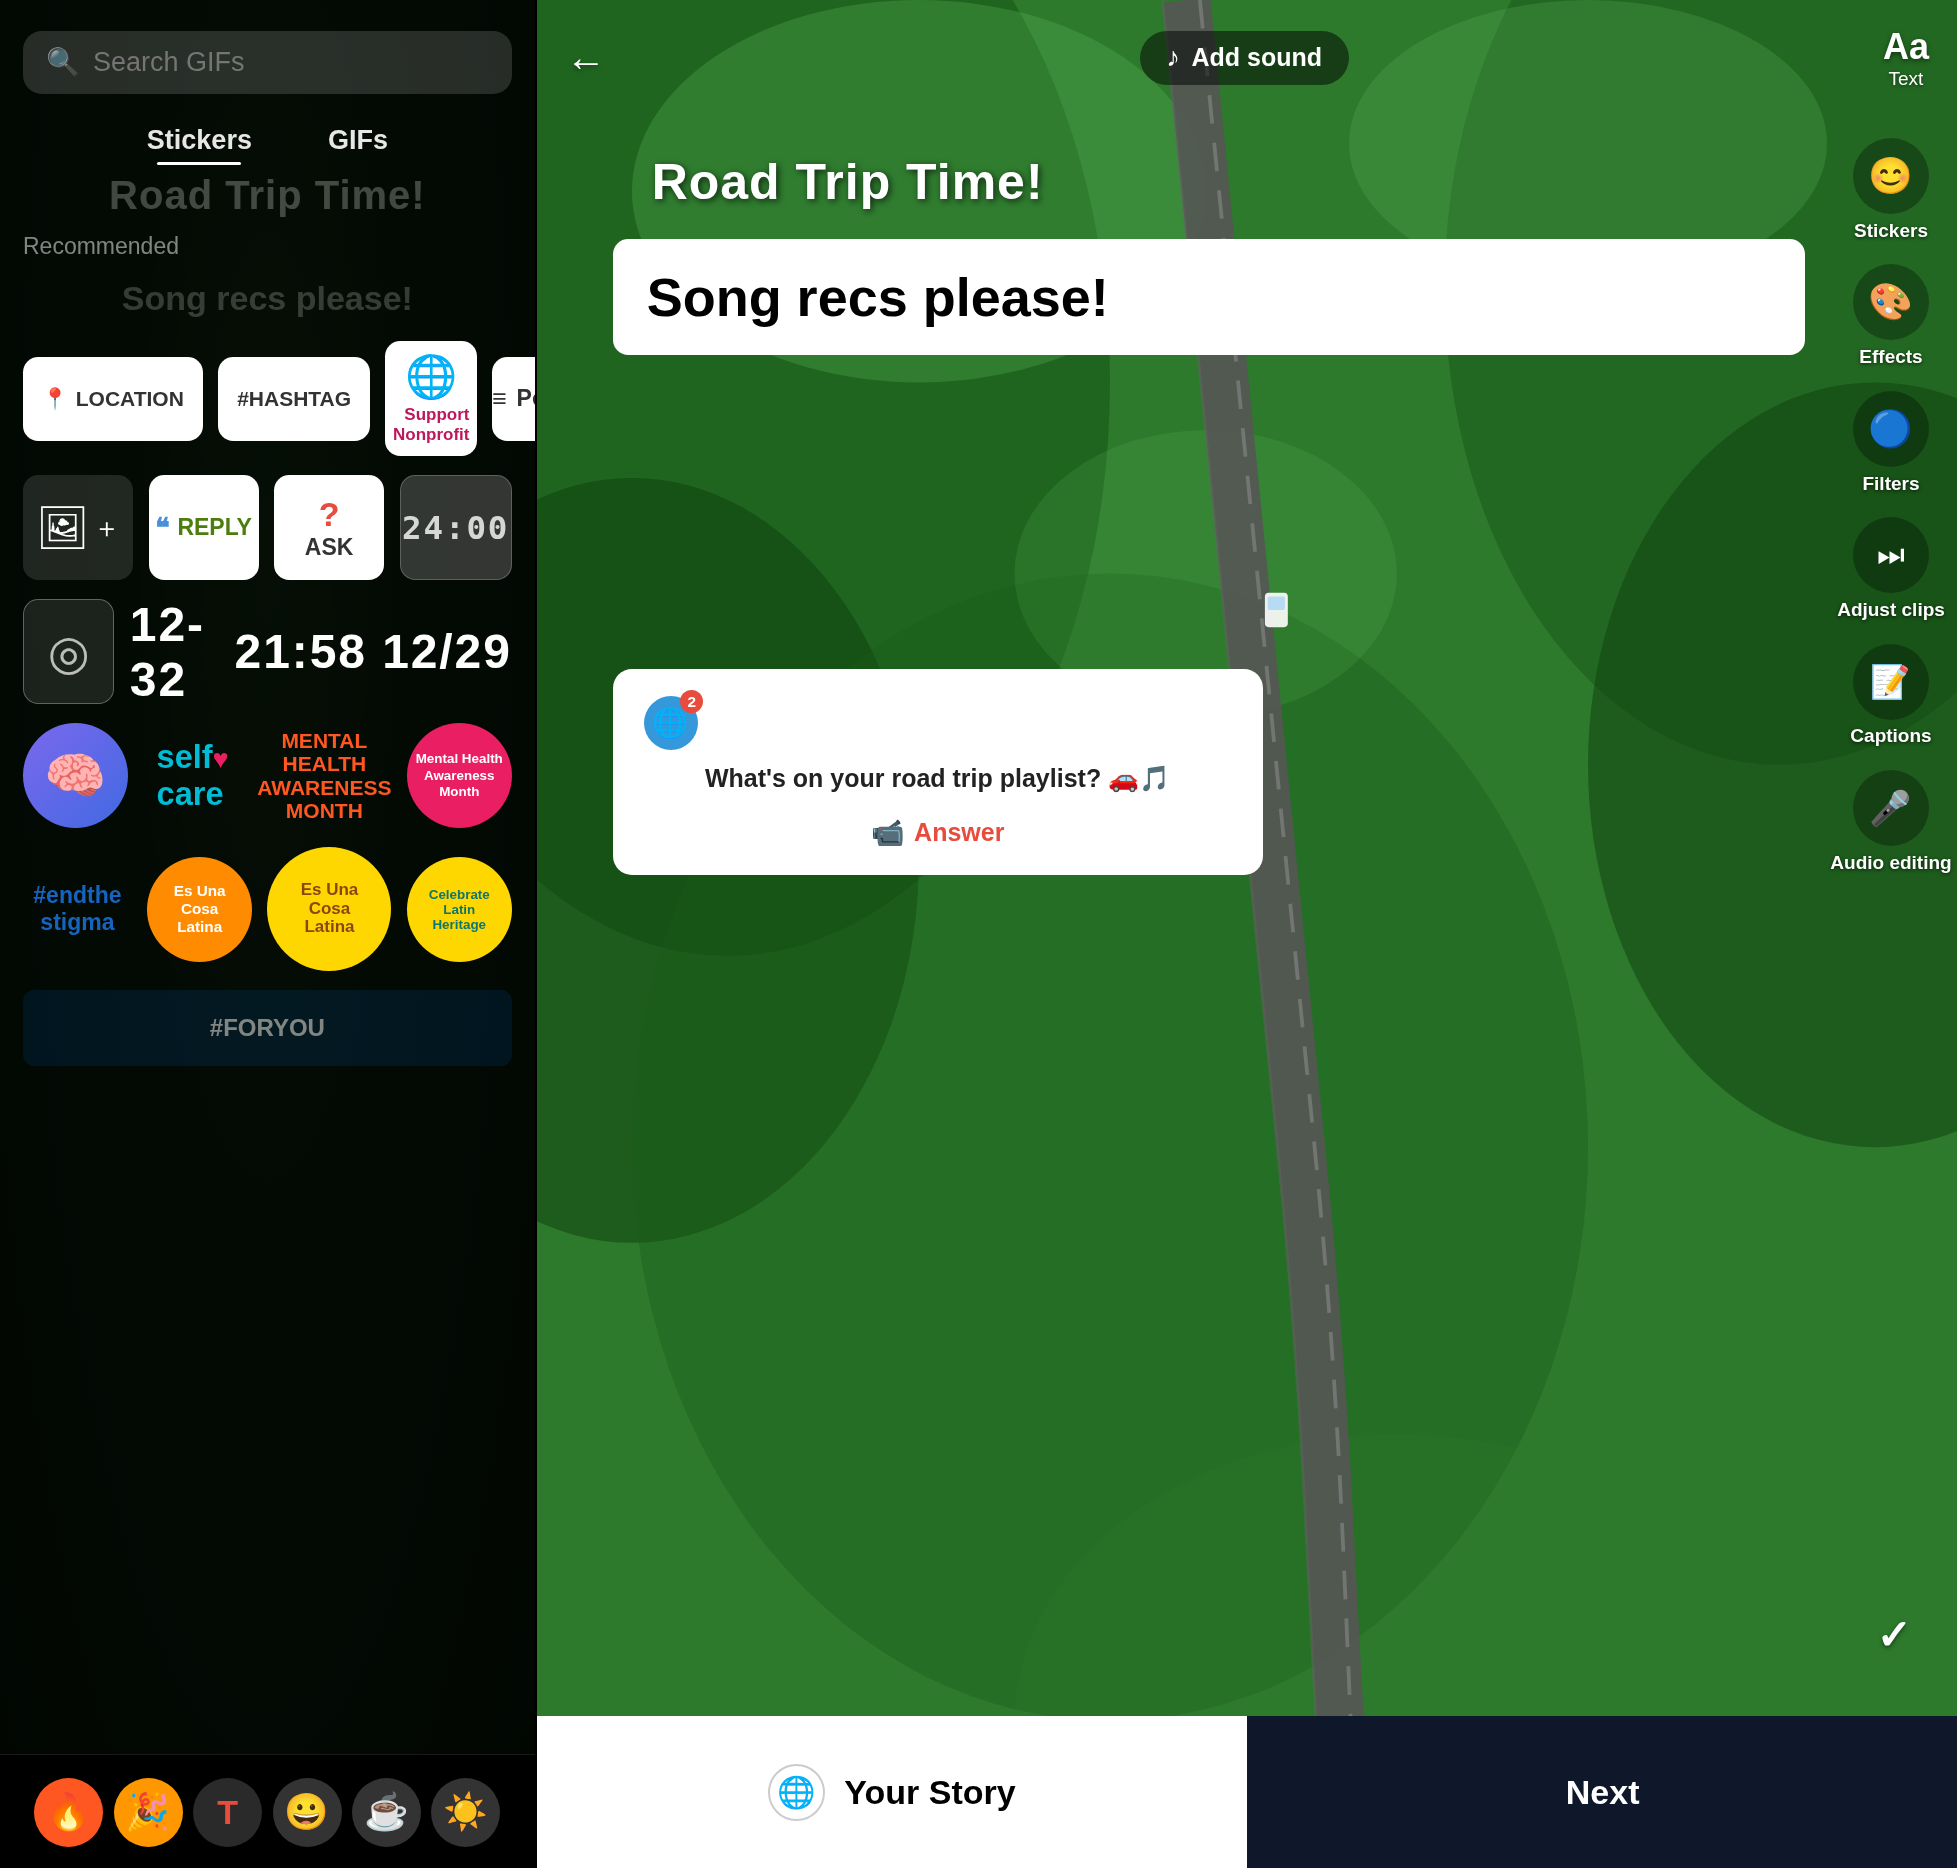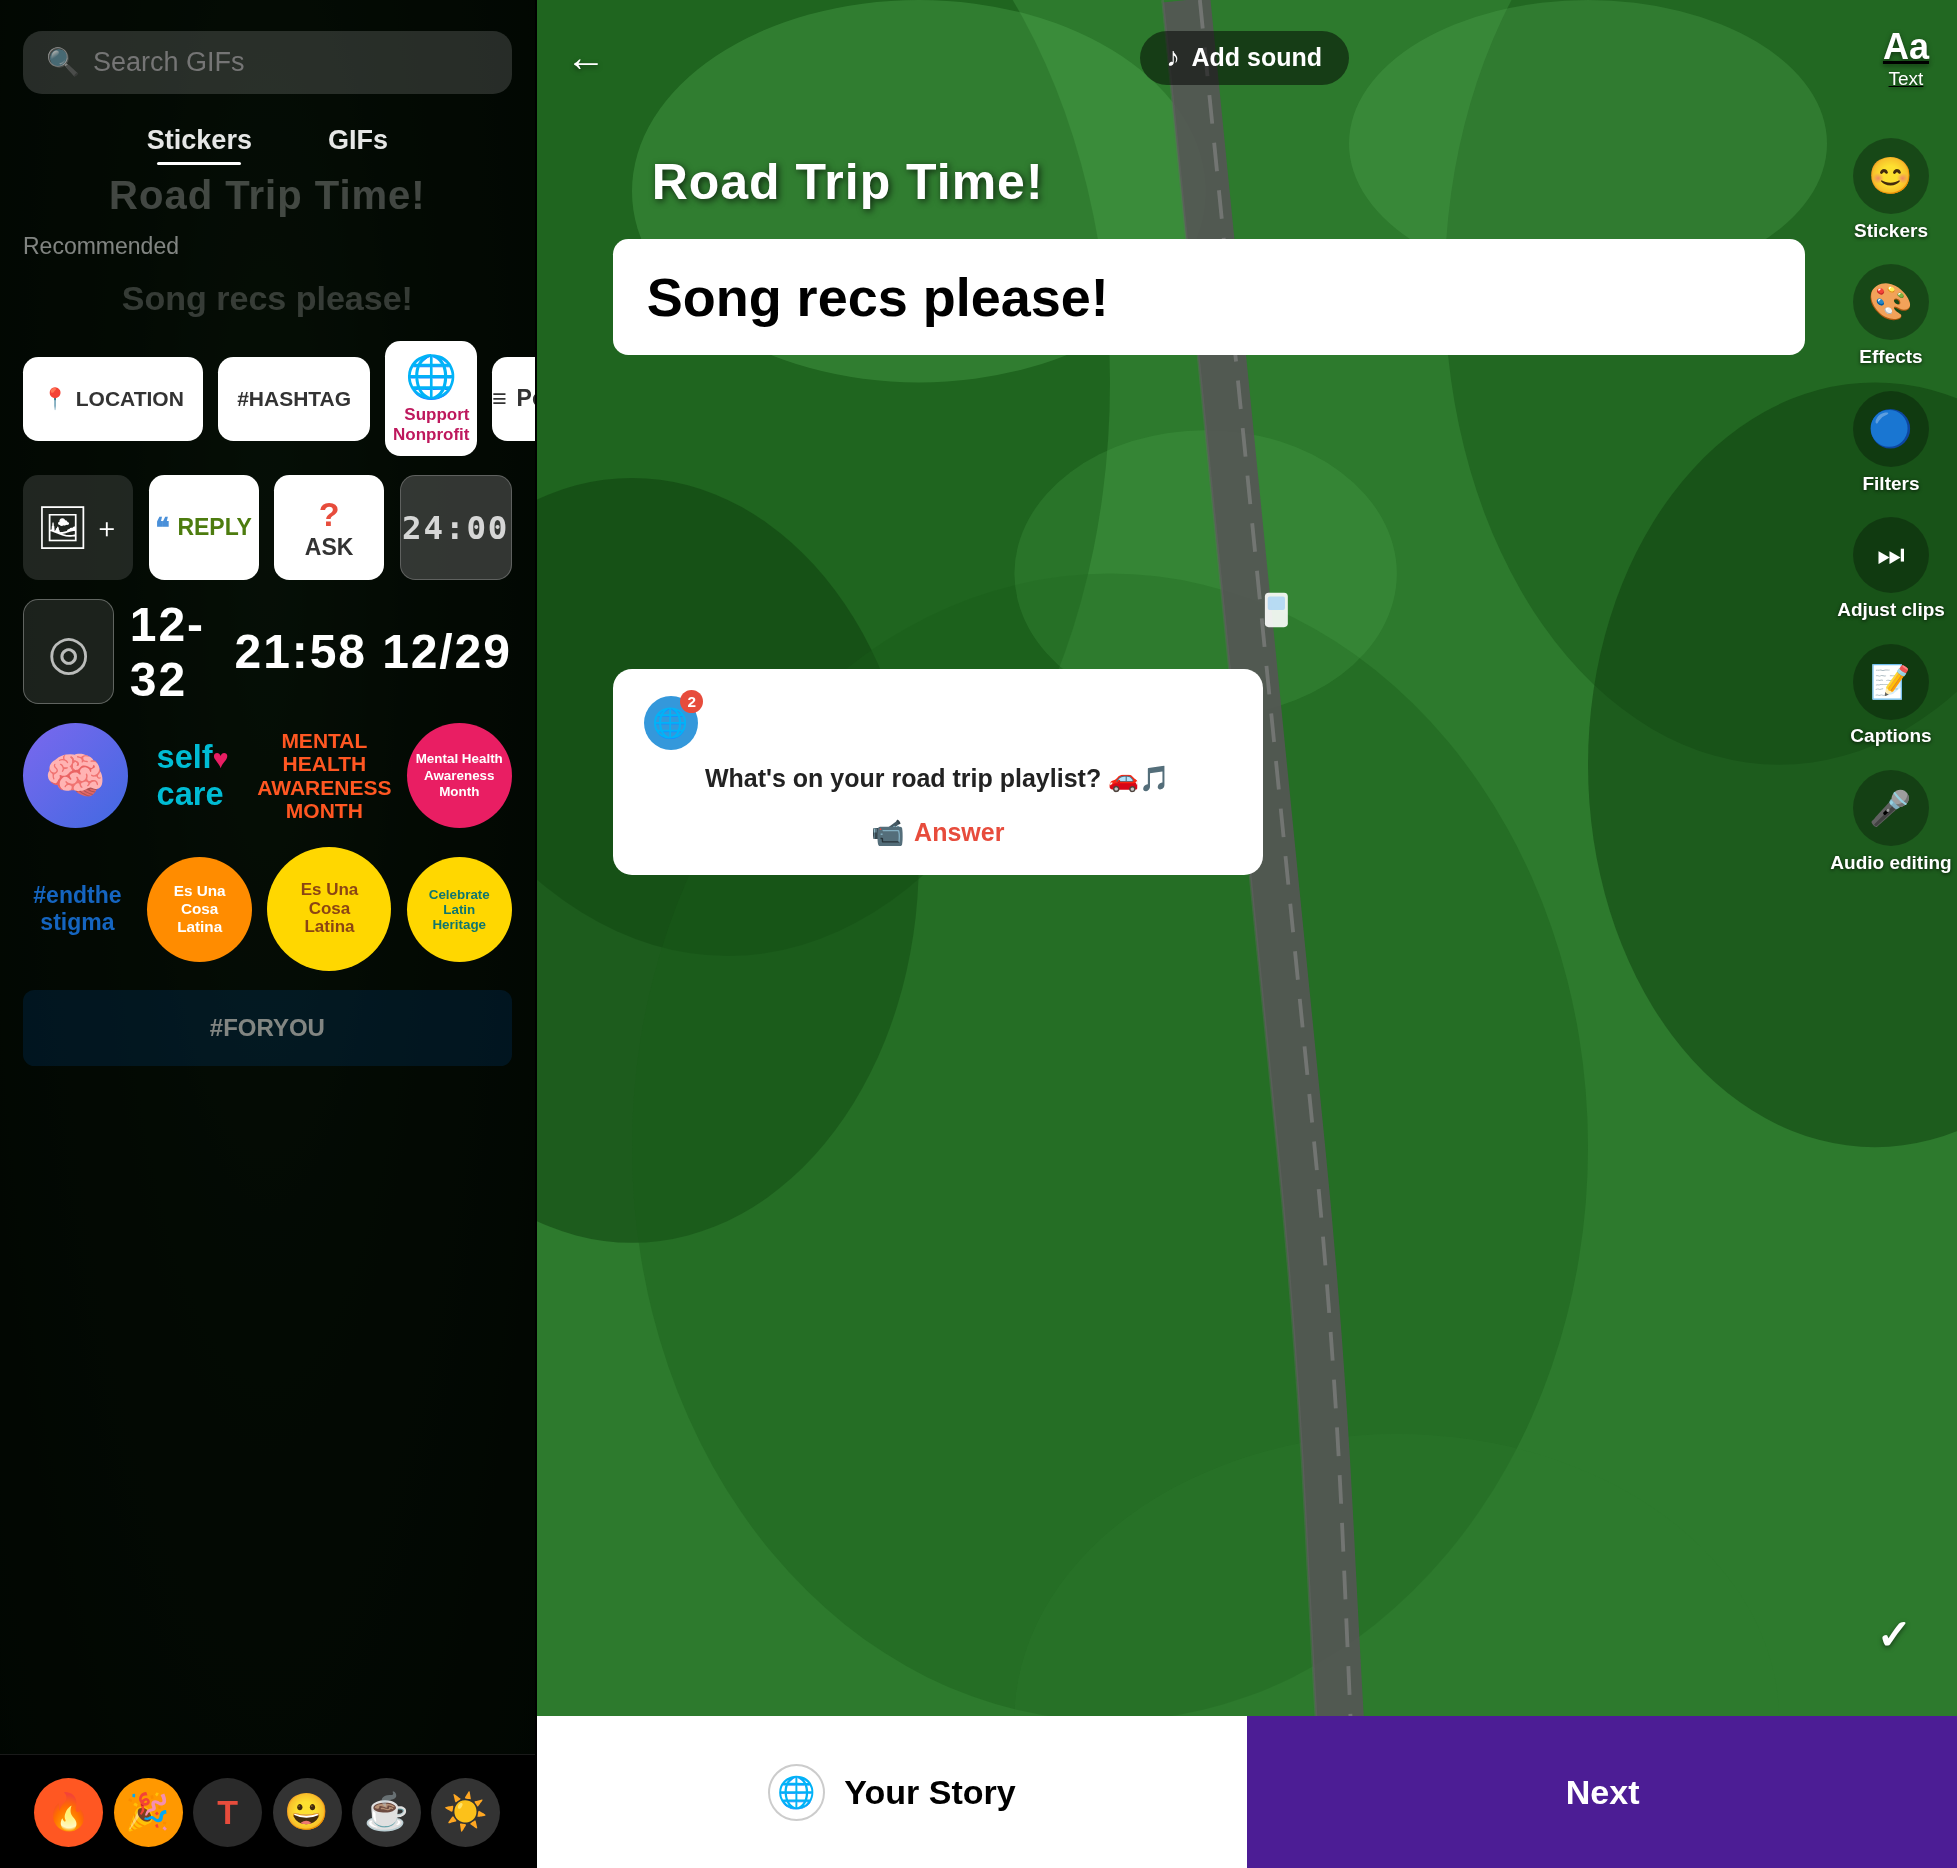--- a/index.html
+++ b/index.html
@@ -600,21 +600,21 @@
       justify-content: center;
       font-size: 31px;
     }
     .your-story-label {
       color: #000;
       font-size: 34px;
       font-weight: 700;
     }
     .next-btn {
       flex: 1;
-      background: #4c1d95;
+      background: #0f172a;
       display: flex;
       align-items: center;
       justify-content: center;
       cursor: pointer;
       border: none;
     }
     .next-label {
       color: #fff;
       font-size: 34px;
       font-weight: 700;
@@ -781,21 +781,21 @@
     <rect x="762" y="620" width="24" height="36" rx="4" fill="#fff" opacity="0.9"></rect>
     <rect x="765" y="624" width="18" height="14" rx="2" fill="#aad4f5" opacity="0.8"></rect>
   </svg>
 
   <div class="top-bar">
     <span class="back-btn">←</span>
     <div class="add-sound-btn">
       <span class="music-icon">♪</span>
       <span>Add sound</span>
     </div>
-    <div style="display:flex; flex-direction:column; align-items:center;text-decoration:underline;">
+    <div style="display:flex; flex-direction:column; align-items:center;">
       <span class="text-aa">Aa</span>
       <span style="color:#fff; font-size:19px; text-shadow:0 1px 3.8px rgba(0,0,0,0.5);">Text</span>
     </div>
   </div>
 
   <div class="right-tools">
     <div class="tool-item">
       <div class="tool-icon-circle" style="background:rgba(0,0,0,0.3);">
         <span style="font-size:36px;">😊</span>
       </div>

